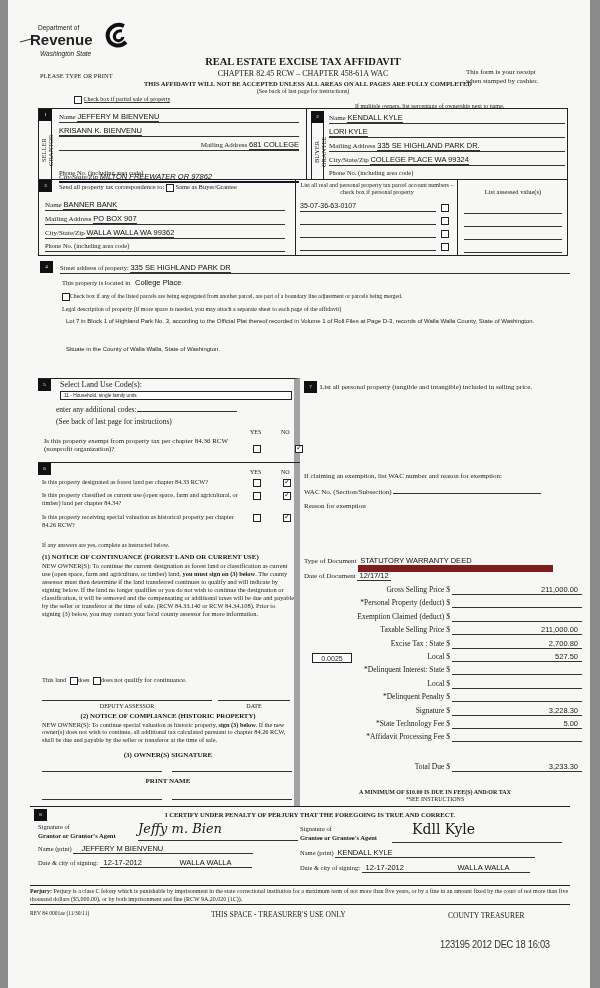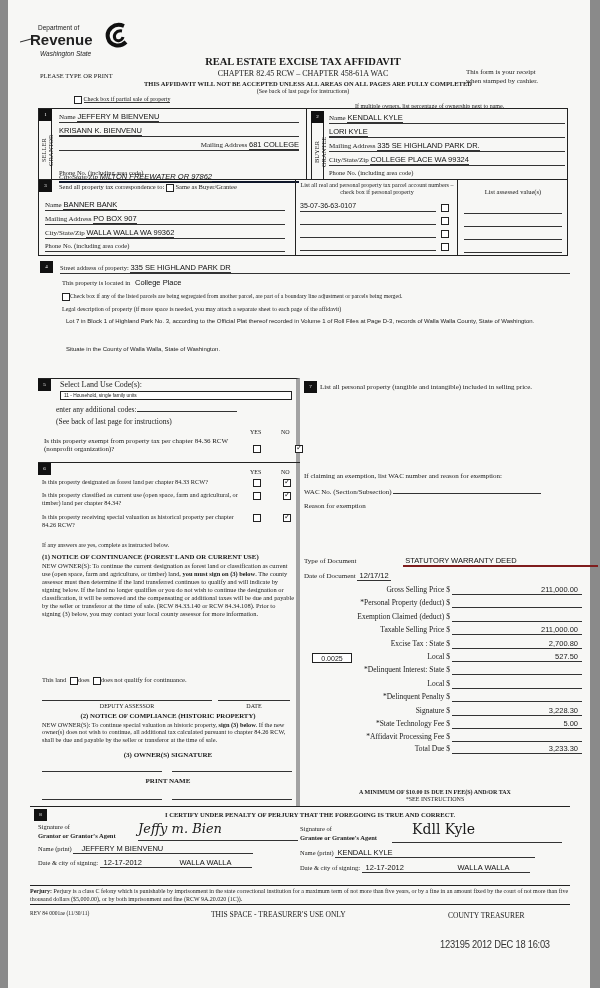--- a/index.html
+++ b/index.html
@@ -127,21 +127,21 @@
     <div class="abs lbl" style="left:30px;top:5px;width:510px;height:11px;border-bottom:1px solid #333;font-size:6.5px;"><span>Street address of property:</span> <span class="fill uline">335 SE HIGHLAND PARK DR</span></div>
     <div class="abs lbl" style="left:32px;top:20px;font-size:6.5px;"><span>This property is located in</span> &nbsp;&nbsp;<span class="fill" style="font-size:7.5px;">College Place</span></div>
     <div class="abs" style="left:32px;top:35px;font-size:5.8px;white-space:nowrap;">
       <span class="cb"></span><span>Check box if any of the listed parcels are being segregated from another parcel, are part of a boundary line adjustment or parcels being merged.</span>
     </div>
     <div class="abs" style="left:32px;top:48px;font-size:6px;white-space:nowrap;">Legal description of property (if more space is needed, you may attach a separate sheet to each page of the affidavit)</div>
     <div class="abs sans" style="left:36px;top:60px;width:470px;font-size:6px;line-height:7.5px;">Lot 7 in Block 1 of Highland Park No. 3, according to the Official Plat thereof recorded in Volume 1 of Roll Files at Page D-3, records of Walla Walla County, State of Washington.</div>
     <div class="abs sans" style="left:36px;top:88px;font-size:6px;">Situate in the County of Walla Walla, State of Washington.</div>
   </div>
 
-  <div class="abs" style="left:30px;top:378px;width:262px;height:428px;border-right:4px solid #a3a3a3;border-top:1px solid #222;">
+  <div class="abs" style="left:30px;top:378px;width:262px;height:428px;border-right:6px solid #a3a3a3;border-top:1px solid #222;">
     <div class="sec-num" style="left:0;top:0;">5</div>
     <div class="abs" style="left:22px;top:1px;font-size:8px;">Select Land Use Code(s):</div>
     <div class="abs sans" style="left:22px;top:12px;width:232px;height:9px;border:1px solid #222;font-size:4.8px;line-height:7px;padding-left:3px;background:#fff;">11 - Household, single family units</div>
     <div class="abs" style="left:18px;top:26px;width:246px;font-size:7.5px;"><span>enter any additional codes:</span><span style="display:inline-block;width:100px;border-bottom:1px solid #333;"></span></div>
     <div class="abs" style="left:18px;top:38px;font-size:7.5px;">(See back of last page for instructions)</div>
     <div class="abs" style="left:212px;top:50px;font-size:6px;">YES</div>
     <div class="abs" style="left:243px;top:50px;font-size:6px;">NO</div>
     <div class="abs" style="left:6px;top:58px;width:200px;font-size:7px;line-height:8px;">Is this property exempt from property tax per chapter 84.36 RCW (nonprofit organization)?</div>
     <span class="cb abs" style="left:215px;top:60px;"></span>
     <span class="cb checked abs" style="left:245px;top:60px;"></span>
@@ -189,21 +189,21 @@
   </div>
 
   <div class="abs" style="left:292px;top:381px;width:270px;height:425px;">
     <div class="sec-num" style="left:4px;top:0;">7</div>
     <div class="abs" style="left:20px;top:2px;width:220px;font-size:7px;line-height:9px;">List all  personal property (tangible and intangible) included in selling price.</div>
     <div class="abs" style="left:-292px;top:86px;width:0;"></div>
     <div class="abs" style="left:4px;top:91px;font-size:7px;white-space:nowrap;">If claiming an exemption, list WAC number and reason for exemption:</div>
     <div class="abs" style="left:4px;top:107px;font-size:7px;white-space:nowrap;"><span>WAC No. (Section/Subsection)</span> <span style="display:inline-block;width:148px;border-bottom:1px solid #333;"></span></div>
     <div class="abs" style="left:4px;top:121px;font-size:7px;">Reason for exemption</div>
 
-    <div class="abs" style="left:4px;top:175px;font-size:7px;width:260px;white-space:nowrap;"><span>Type of Document</span> <span class="fill" style="display:inline-block;width:195px;border-bottom:2px solid #7f1d1d;padding-left:2px;margin-left:45px;">STATUTORY WARRANTY DEED</span></div>
+    <div class="abs" style="left:4px;top:175px;font-size:7px;width:260px;white-space:nowrap;"><span>Type of Document</span> <span class="fill" style="display:inline-block;width:195px;border-bottom:7px solid #7f1d1d;padding-left:2px;">STATUTORY WARRANTY DEED</span></div>
     <div class="abs" style="left:4px;top:190px;font-size:7px;width:260px;white-space:nowrap;"><span>Date of Document</span> <span class="fill uline" style="padding:0 2px;">12/17/12</span></div>
     <div id="amounts" class="abs" style="left:0;top:204px;width:290px;height:210px;">
         <div class="amt-row" style="top: 0px;">
           <span class="al">Gross Selling Price $</span>
           <span class="line">211,000.00</span>
         </div>
         <div class="amt-row" style="top: 26.8px;">
           <span class="al">Exemption Claimed (deduct) $</span>
           <span class="line"></span>
         </div>
@@ -240,21 +240,21 @@
           <span class="line">3,228.30</span>
         </div>
         <div class="amt-row" style="top: 134px;">
           <span class="al">*State Technology Fee $</span>
           <span class="line">5.00</span>
         </div>
         <div class="amt-row" style="top: 147.4px;">
           <span class="al">*Affidavit Processing Fee $</span>
           <span class="line"></span>
         </div>
-        <div class="amt-row" style="top: 159px; text-decoration: underline;">
+        <div class="amt-row" style="top: 177px; text-decoration: underline;">
           <span class="al">Total Due $</span>
           <span class="line">3,233.30</span>
         </div>
       </div>
     <div class="abs box sans" style="left:12px;top:272px;width:40px;height:10px;font-size:7px;text-align:center;line-height:9px;background:#fff;">0.0025</div>
     <div class="abs c bold" style="left:0;top:408px;width:270px;font-size:6px;">A MINIMUM OF $10.00 IS DUE IN FEE(S) AND/OR TAX</div>
     <div class="abs c" style="left:0;top:415px;width:270px;font-size:6px;">*SEE INSTRUCTIONS</div>
   </div>
 
   <div class="abs" style="left:22px;top:806px;width:540px;height:80px;border-top:1px solid #222;border-bottom:1px solid #222;">

